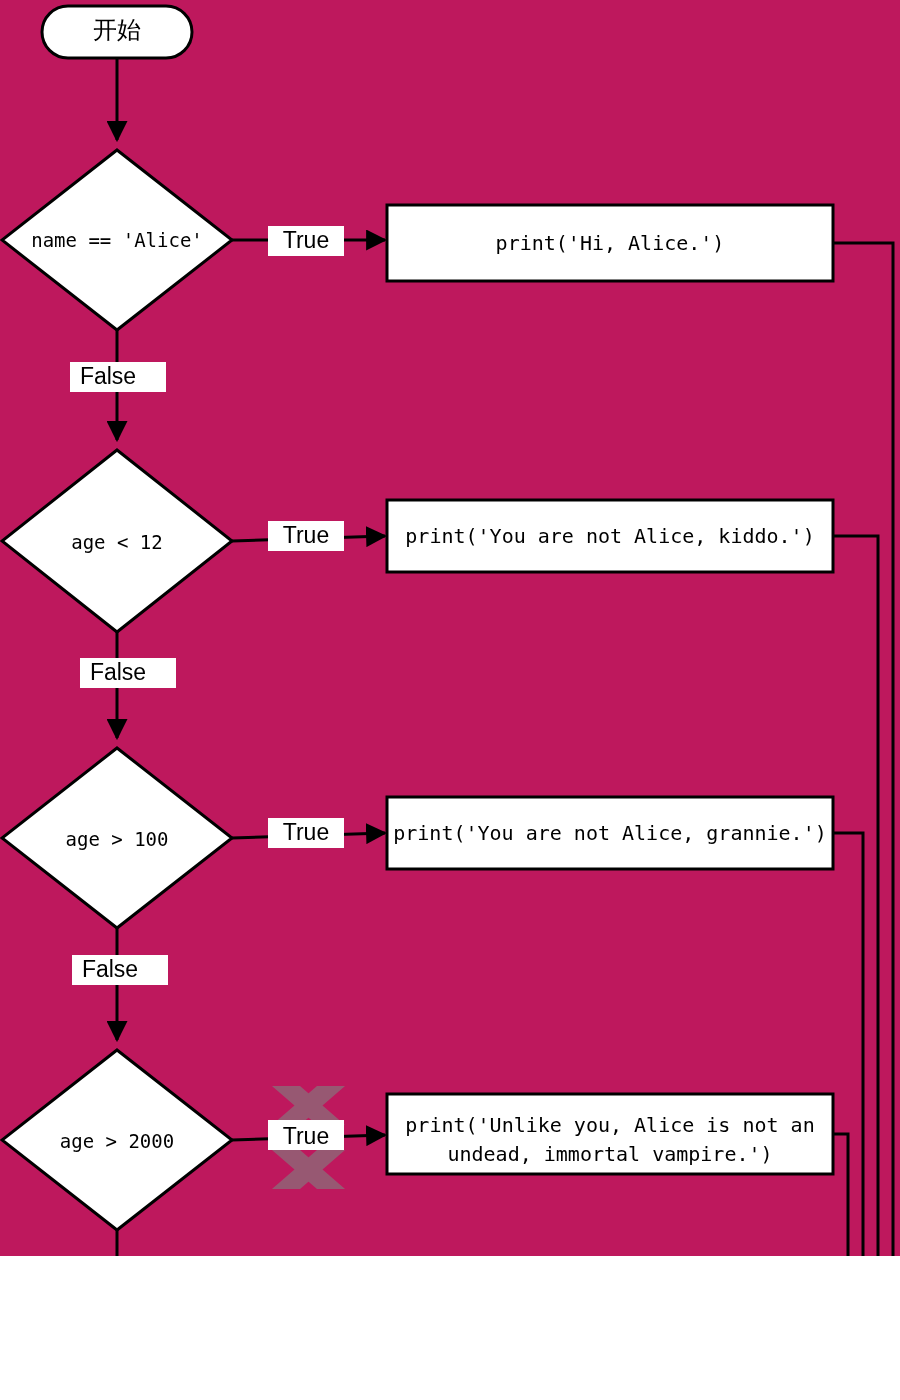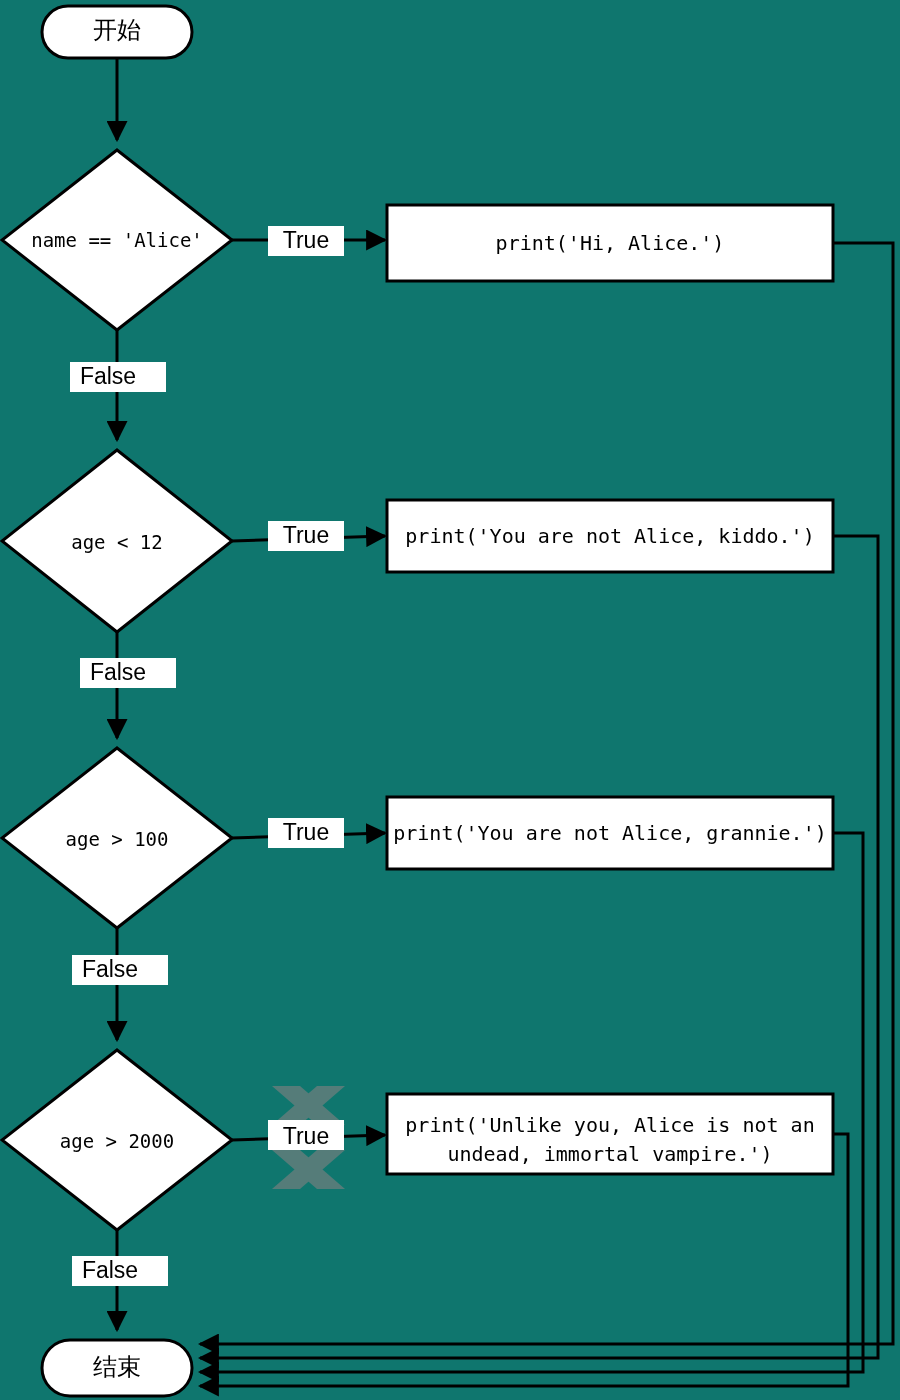--- a/index.html
+++ b/index.html
@@ -6,22 +6,22 @@
     margin: 0;
     padding: 0;
     background: #ffffff;
   }
   body {
     font-family: "Liberation Sans", sans-serif;
   }
   #canvas {
     position: relative;
     width: 900px;
-    height: 1400px;
-    background: #0f766e;
+    height: 1256px;
+    background: #be185d;
     overflow: hidden;
   }
   svg#flow {
     position: absolute;
     left: 0;
     top: 0;
     width: 900px;
     height: 1400px;
   }
   .mono {

